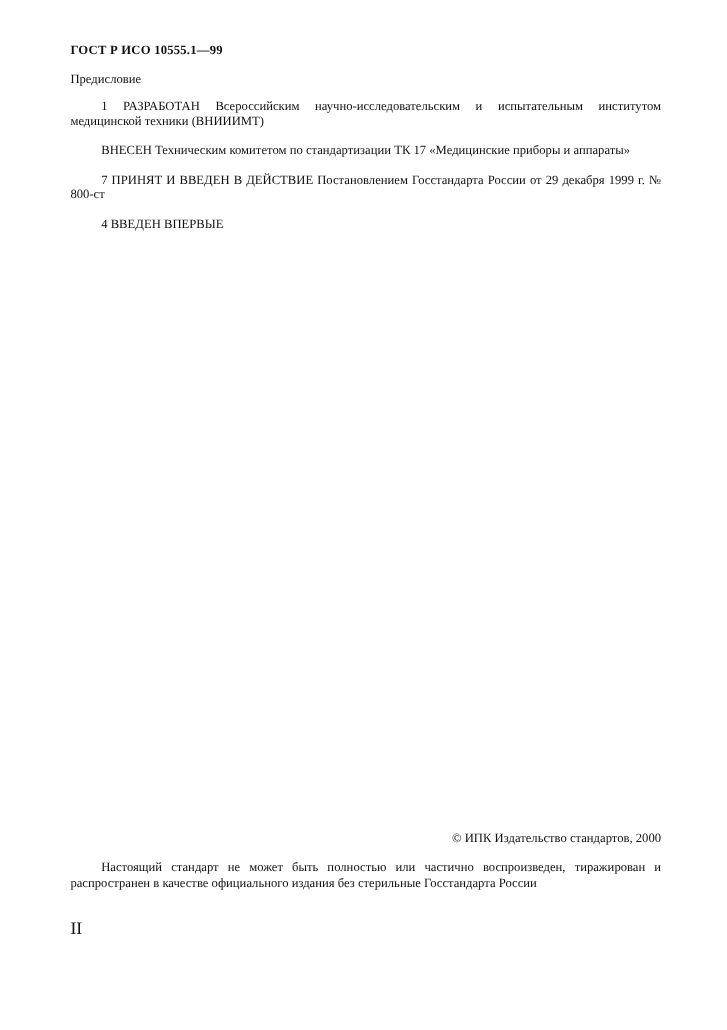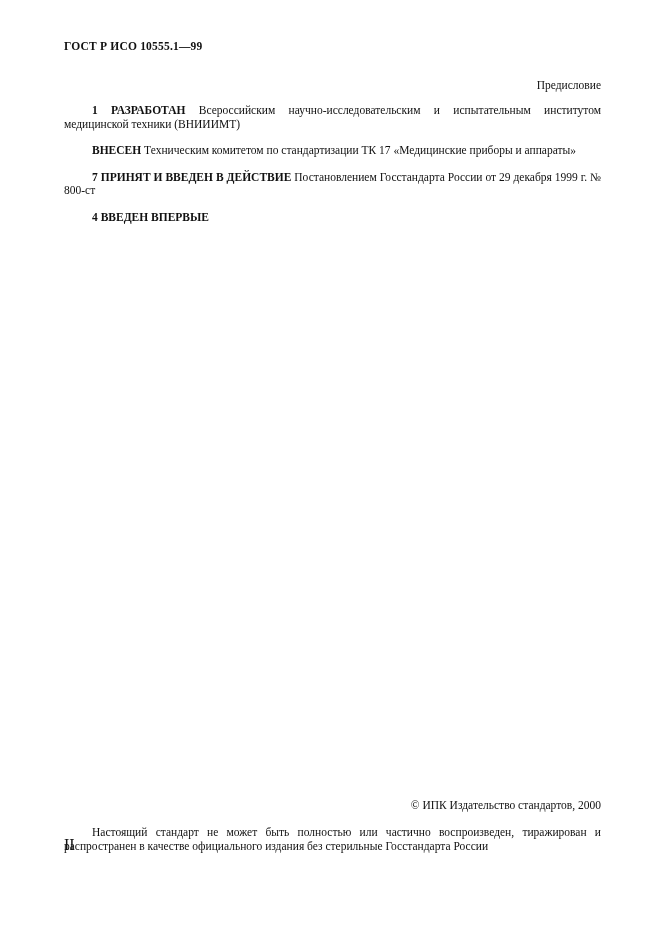--- a/index.html
+++ b/index.html
@@ -18,38 +18,38 @@
     left: 64px;
     top: 40px;
     width: 537px;
   }
   .doc-header {
     font-weight: bold;
     font-size: 11.5px;
     letter-spacing: 0.2px;
   }
   .section-title {
-    text-align: right;
+    text-align: left;
     font-size: 11.5px;
-    margin-top: 27px;
+    margin-top: 14px;
   }
   .para {
     font-size: 11.5px;
     line-height: 1.18;
     text-align: justify;
     text-indent: 28px;
     margin-top: 13px;
   }
-  .para .lead-bold { font-weight: bold; }
+  .para .lead-bold { font-weight: normal; }
   .para .lead-plain { font-weight: normal; }
   .footer-block {
     position: absolute;
     left: 64px;
     width: 537px;
-    top: 799px;
+    top: 756px;
   }
   .copyright {
     text-align: right;
     font-size: 11.5px;
   }
   .footer-note {
     margin-top: 15px;
     font-size: 11.5px;
     line-height: 1.18;
     text-align: justify;

